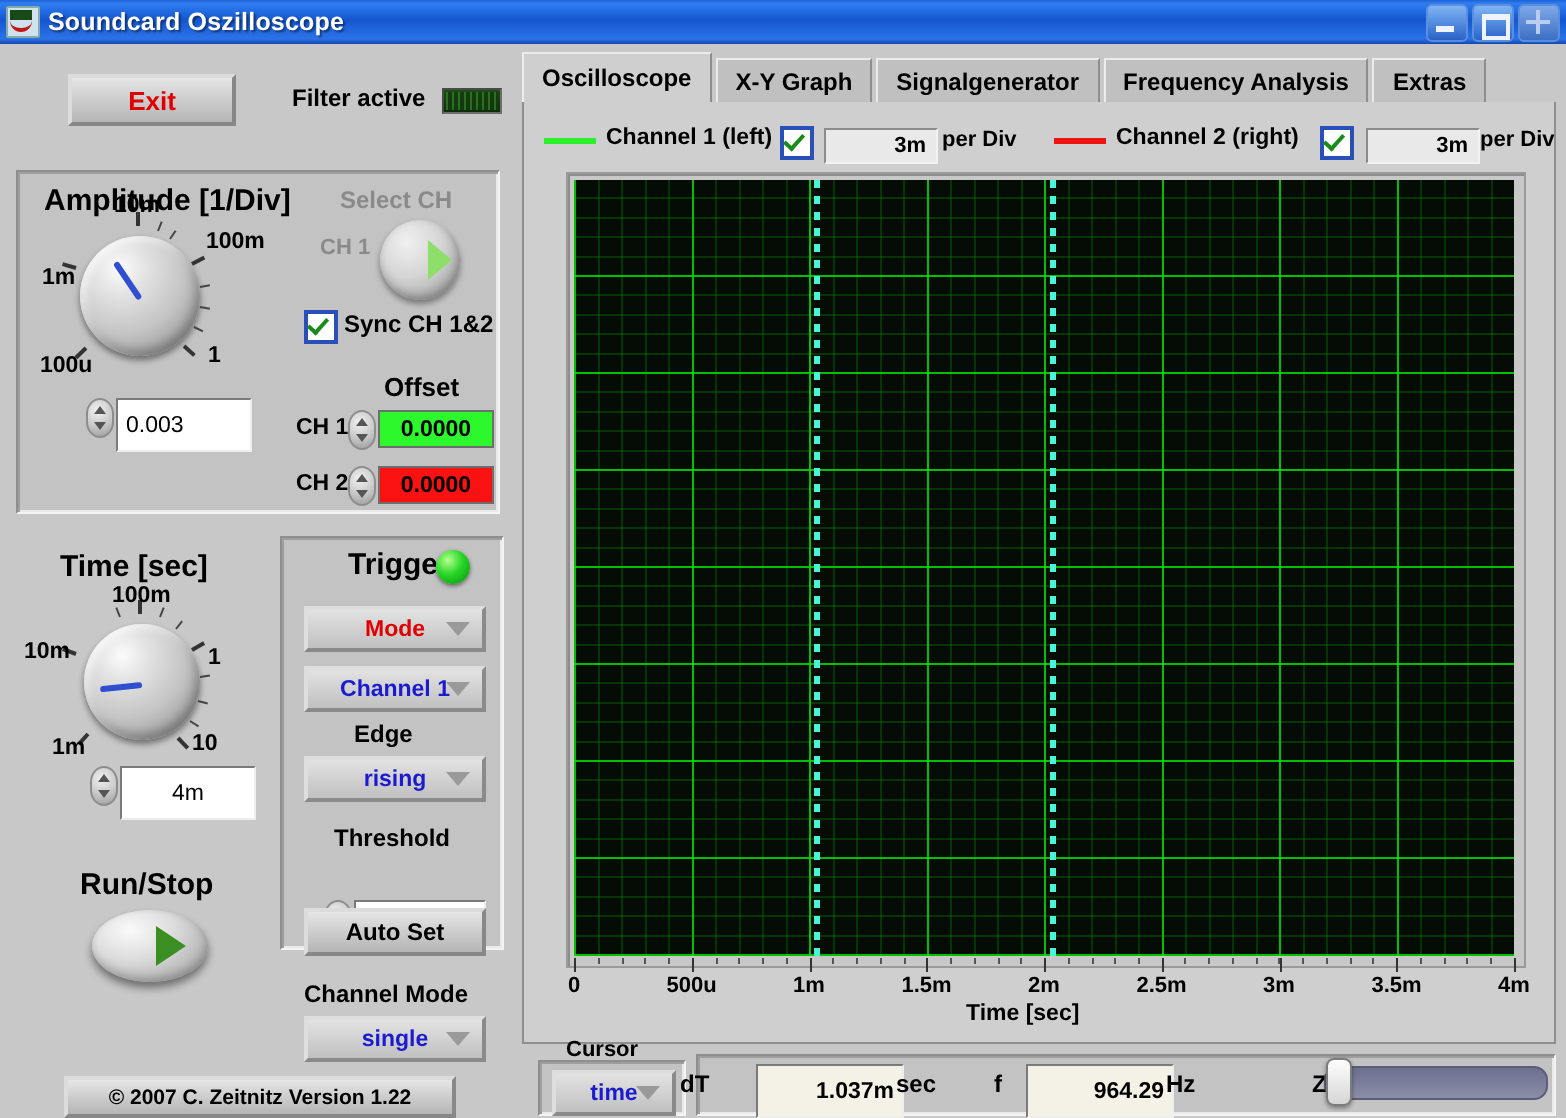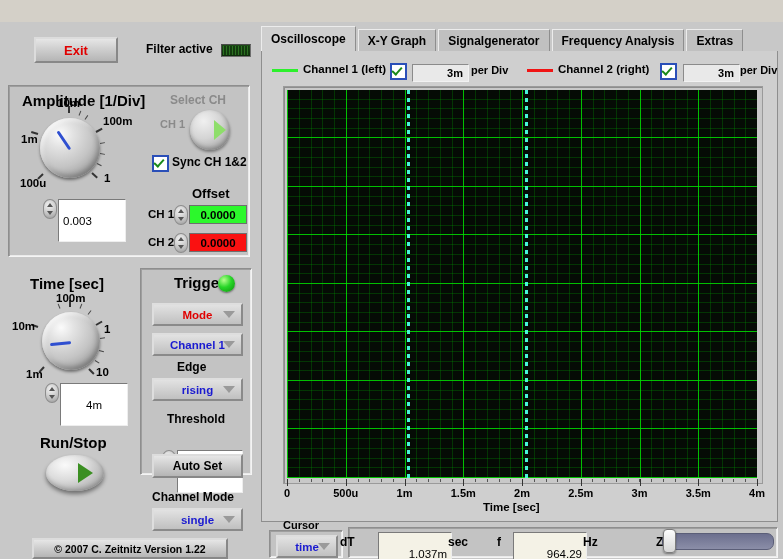--- a/index.html
+++ b/index.html
@@ -73,23 +73,23 @@
 
   
   .spin{position:absolute;width:12px;height:18px;border-radius:50%/40%;
     background:radial-gradient(circle at 40% 30%,#f2f2f2,#c2c2c2 60%,#9a9a9a);
     border:1px solid #8d8d8d;}
   .spin:before,.spin:after{content:"";position:absolute;left:3px;border-left:3px solid transparent;border-right:3px solid transparent;}
   .spin:before{top:3px;border-bottom:4px solid #555;}
   .spin:after{bottom:3px;border-top:4px solid #555;}
   .numfield{position:absolute;background:#fff;border:1px solid #7a7a7a;
     border-right-color:#eee;border-bottom-color:#eee;font-size:11.5px;
-    display:flex;align-items:center;padding:12px 4px;color:#000;}
+    display:flex;align-items:center;padding:4px 4px;color:#000;}
   .numfield.c{justify-content:center;}
-  .numfield.r{justify-content:flex-end;}
+  .numfield.r{justify-content:flex-end;font-weight:bold;}
 
   .ampval{left:58px;top:199px;width:58px;height:17px;}
   .timeval{left:60px;top:383px;width:58px;height:17px;}
   .thrval{left:177px;top:450px;width:56px;height:17px;}
 
   
   .selknob{position:absolute;left:190px;top:110px;width:40px;height:40px;border-radius:50%;
     background:radial-gradient(circle at 34% 28%,#f0f0f0,#d4d4d4 45%,#b0b0b0 75%,#8f8f8f 100%);
     box-shadow:0 2px 3px rgba(0,0,0,.4),inset -1px -2px 4px rgba(0,0,0,.25);}
   .selknob .wedge{position:absolute;right:4px;top:10px;width:0;height:0;
@@ -212,20 +212,36 @@
     background:linear-gradient(180deg,#6c6f8e,#8b8ea8);border:1px solid #5b5e78;}
   .zoomthumb{position:absolute;left:663px;top:529px;width:11px;height:22px;border-radius:4px;
     background:linear-gradient(180deg,#fdfdfd,#d6d6d6);border:1px solid #7c7c7c;
     box-shadow:0 1px 2px rgba(0,0,0,.4);}
 </style>
 </head>
 <body>
 
 <div class="app">
 
+  <div class="titlebar">
+    <span class="tb-icon"></span>
+    <span class="tb-title">Soundcard Oszilloscope</span>
+    <span class="tb-btns">
+      <span class="tb-btn tb-min">
+          <i></i>
+        </span>
+      <span class="tb-btn tb-max">
+          <i></i>
+        </span>
+      <span class="tb-btn close tb-close">
+          <i></i>
+          <i class="b"></i>
+        </span>
+    </span>
+  </div>
 
   <div class="leftbg"></div>
   <div class="mainbg"></div>
 
   <div class="btn3d exit">Exit</div>
   <div class="lbl filterlbl">Filter active</div>
   <div class="filterled"></div>
 
   <div class="panel ampPanel"></div>
   <div class="lbl t-amp">Amplitude [1/Div]</div>

